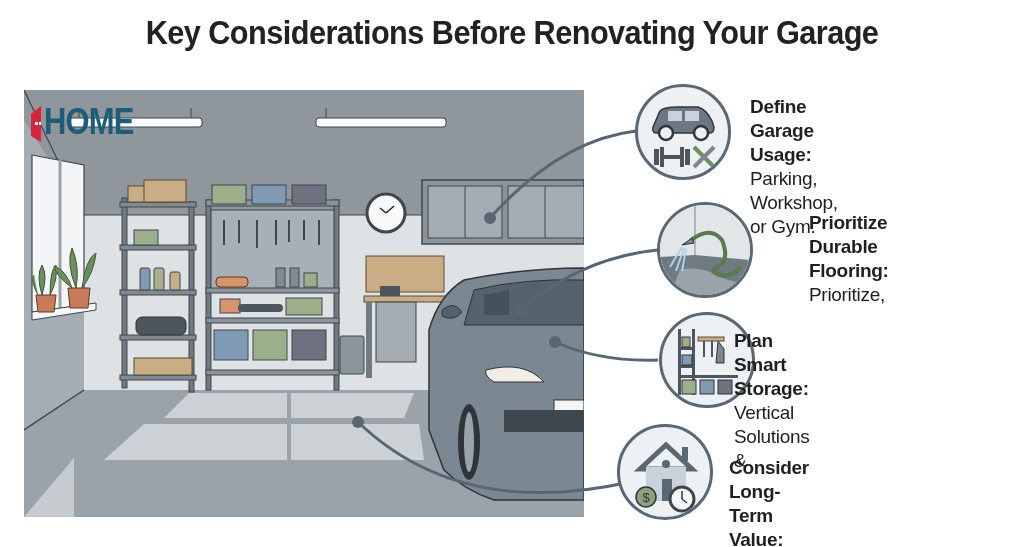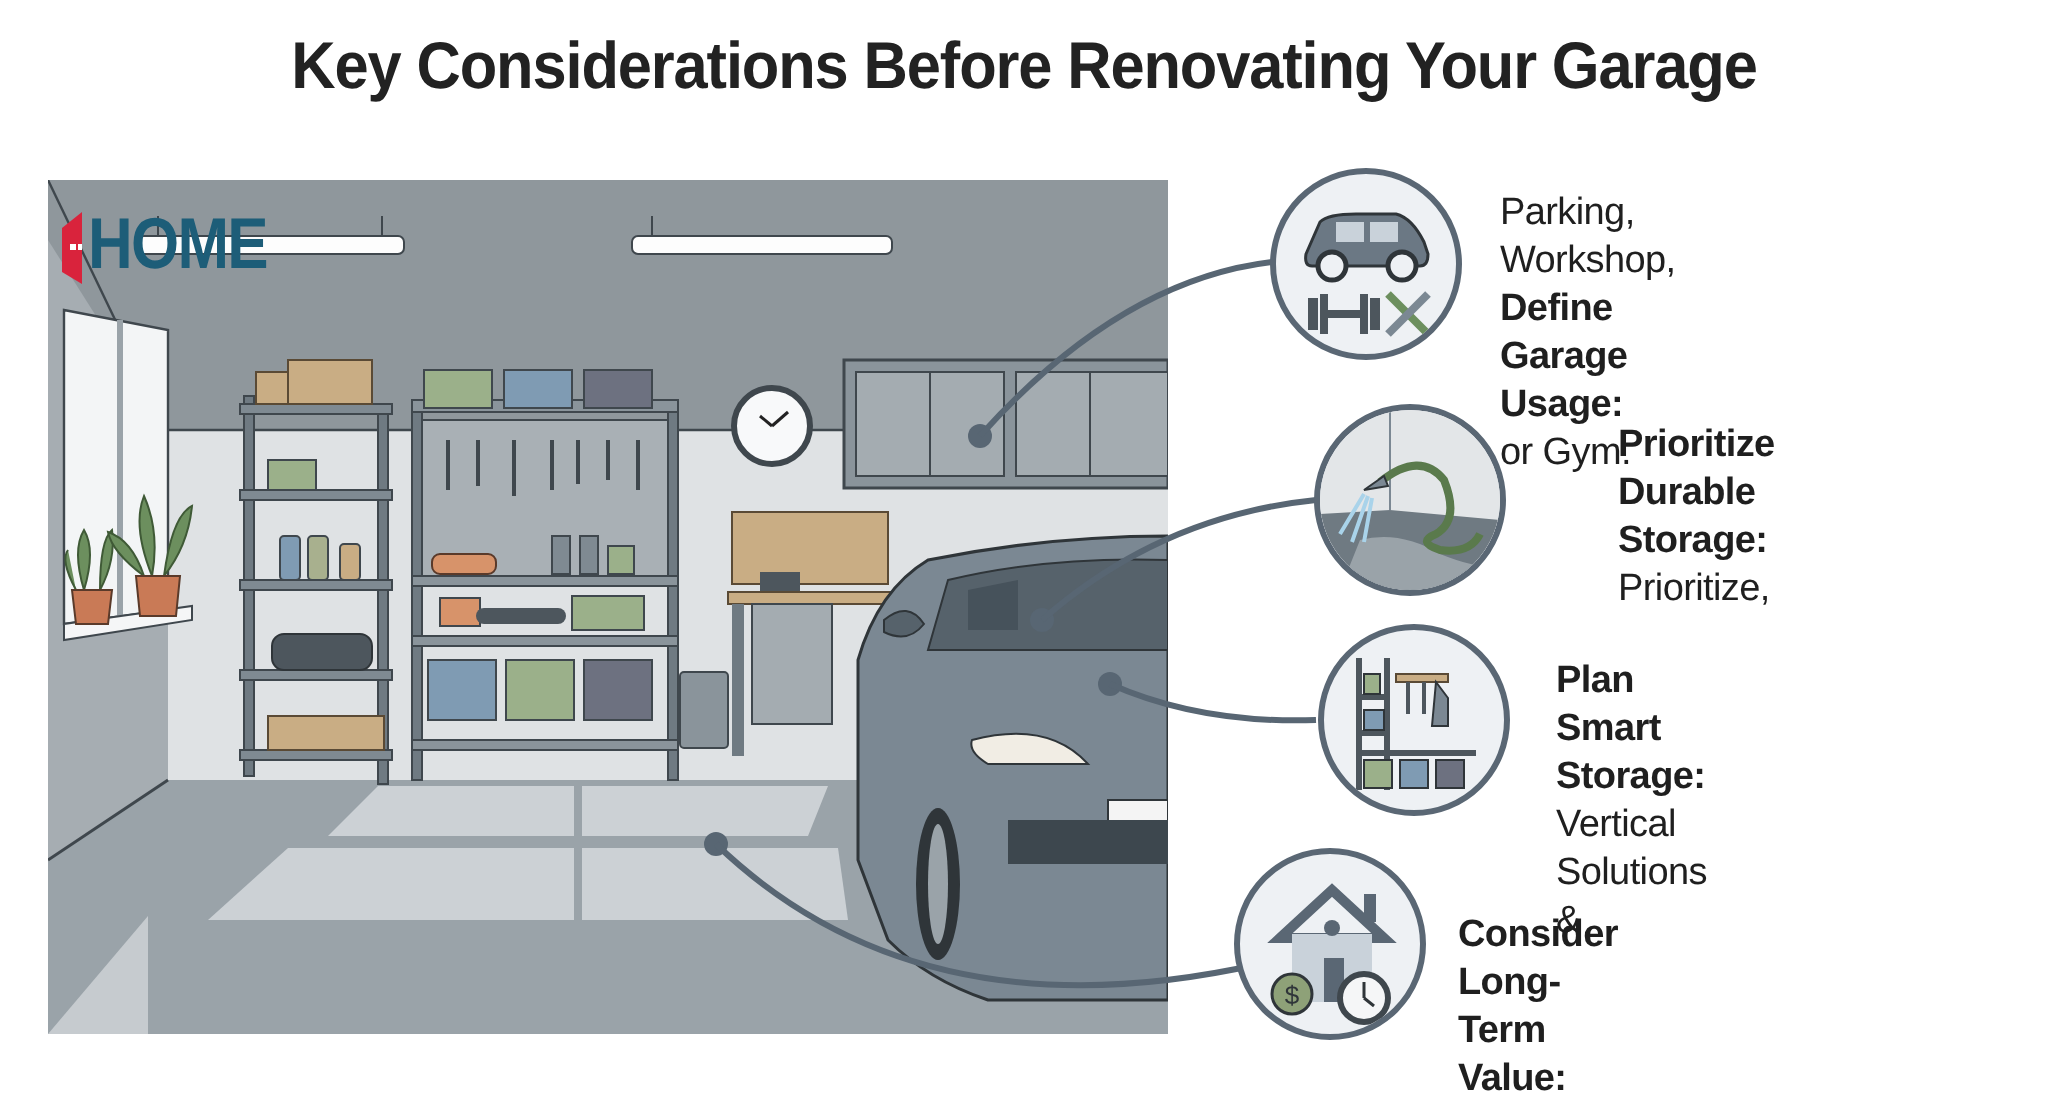--- a/index.html
+++ b/index.html
@@ -177,41 +177,41 @@
       <rect x="16" y="62" width="5" height="16" fill="#4d565d"></rect>
         <rect x="22" y="60" width="4" height="20" fill="#4d565d"></rect>
       <rect x="26" y="68" width="16" height="4" fill="#4d565d"></rect>
       <rect x="42" y="60" width="4" height="20" fill="#4d565d"></rect>
         <rect x="47" y="62" width="5" height="16" fill="#4d565d"></rect>
       <line x1="56" y1="60" x2="76" y2="80" stroke="#6c8f5e" stroke-width="4"></line>
       <line x1="76" y1="60" x2="56" y2="80" stroke="#7b8893" stroke-width="4"></line>
     </svg>
   </div>
   <div class="callout-text" style="left:750px;top:95px;">
+    <div><b>Define Garage Usage:</b></div>
     <div>Parking, Workshop,</div>
-    <div><b>Define Garage Usage:</b></div>
     <div>or Gym.</div>
   </div>
 </div>
 
 <div class="callout">
   <div class="circle" style="left:657px;top:202px;">
     <svg width="90" height="90" viewBox="0 0 90 90">
       <rect x="0" y="0" width="90" height="90" fill="#e3e6e8"></rect>
       <line x1="35" y1="0" x2="35" y2="50" stroke="#7b8893"></line>
       <polygon points="0,52 35,50 90,55 90,90 0,90" fill="#6f7a82"></polygon>
       <path d="M20,65 Q40,60 60,72 Q80,80 90,78 L90,90 L10,90 Z" fill="#9aa3a9"></path>
       <path d="M30,36 Q50,20 62,35 Q70,55 58,62 Q48,66 60,70 Q75,72 80,62" fill="none" stroke="#5a7a4c" stroke-width="4"></path>
       <polygon points="22,40 32,33 34,38" fill="#7b8893" stroke="#2f3539"></polygon>
       <path d="M22,42 L10,62 M24,43 L16,66 M26,44 L22,66" stroke="#a9d3ea" stroke-width="2"></path>
     </svg>
   </div>
   <div class="callout-text" style="left:778px;top:211px;margin-left:31px;">
     <div><b>Prioritize Durable</b></div>
-    <div><b>Storage:</b><span> Prioritize,</span></div>
+    <div><b>Flooring:</b><span> Prioritize,</span></div>
   </div>
 </div>
 
 <div class="callout">
   <div class="circle" style="left:659px;top:312px;">
     <svg width="90" height="90" viewBox="0 0 90 90">
       <rect x="16" y="14" width="3" height="66" fill="#4d565d"></rect>
         <rect x="30" y="14" width="3" height="66" fill="#4d565d"></rect>
       <rect x="16" y="32" width="17" height="3" fill="#4d565d"></rect>
         <rect x="16" y="50" width="17" height="3" fill="#4d565d"></rect>
@@ -220,21 +220,21 @@
       <rect x="36" y="22" width="26" height="4" fill="#c9ad84" stroke="#5a4a35"></rect>
       <line x1="42" y1="26" x2="42" y2="42" stroke="#4d565d" stroke-width="2"></line>
       <line x1="50" y1="26" x2="50" y2="42" stroke="#4d565d" stroke-width="2"></line>
       <path d="M56,26 L62,34 L62,48 L54,48 Z" fill="#7b8893" stroke="#2f3539"></path>
       <rect x="16" y="60" width="60" height="3" fill="#4d565d"></rect>
       <rect x="20" y="65" width="14" height="14" fill="#9bb08a" stroke="#2f3539"></rect>
       <rect x="38" y="65" width="14" height="14" fill="#7f9bb3" stroke="#2f3539"></rect>
       <rect x="56" y="65" width="14" height="14" fill="#6d7180" stroke="#2f3539"></rect>
     </svg>
   </div>
-  <div class="callout-text" style="left:778px;top:329px;">
+  <div class="callout-text" style="left:734px;top:329px;">
     <div><b>Plan Smart Storage:</b></div>
     <div>Vertical Solutions &amp;</div>
   </div>
 </div>
 
 <div class="callout">
   <div class="circle" style="left:617px;top:424px;">
     <svg width="90" height="90" viewBox="0 0 90 90">
       <polygon points="20,42 46,18 72,42" fill="none" stroke="#5a6774" stroke-width="5"></polygon>
       <rect x="62" y="20" width="6" height="14" fill="#5a6774"></rect>

